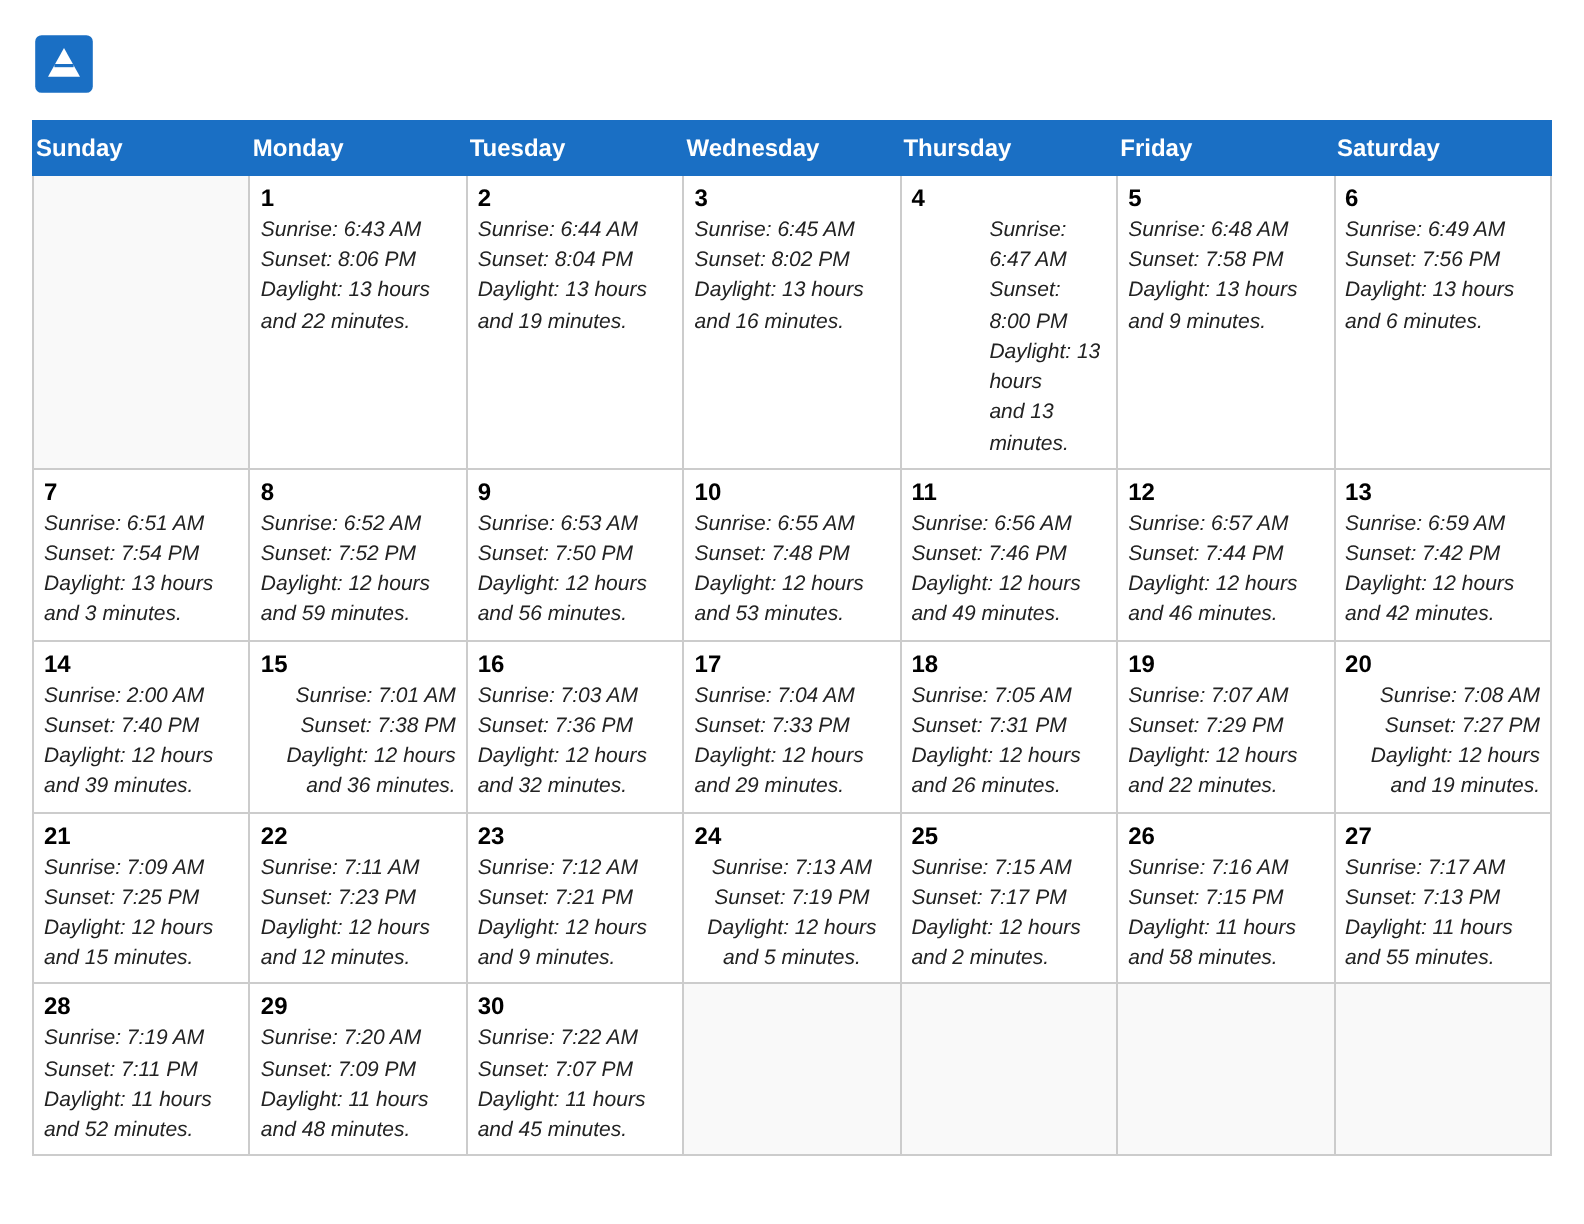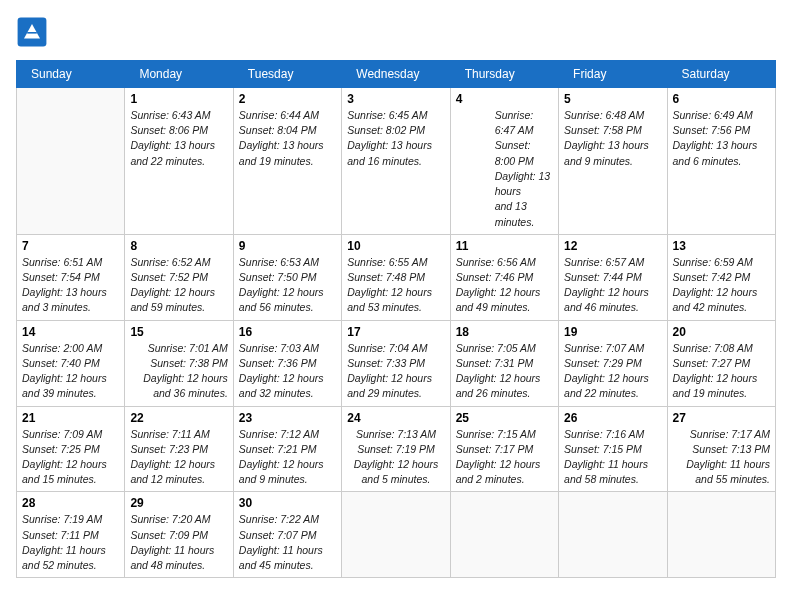--- a/index.html
+++ b/index.html
@@ -48,23 +48,23 @@
     }
     table {
       width: 100%;
       border-collapse: collapse;
       font-size: 11px;
     }
     thead tr th {
       background-color: #1a6fc4;
       color: #fff;
       text-align: left;
-      padding: 6px 14px;
+      padding: 6px 1px;
       font-size: 12px;
-      font-weight: normal;
+      font-weight: bold;
       border: 1px solid #1a6fc4;
     }
     tbody tr td {
       border: 1px solid #ccc;
       vertical-align: top;
       padding: 4px 5px;
       width: calc(100% / 7);
       height: 78px;
     }
     .day-num {
@@ -254,21 +254,21 @@
         </td>
         <td>
           <span class="day-num">19</span>
           <div class="day-info" style="white-space: pre-line;">Sunrise: 7:07 AM
 Sunset: 7:29 PM
 Daylight: 12 hours
 and 22 minutes.</div>
         </td>
         <td>
           <span class="day-num">20</span>
-          <div class="day-info" style="white-space: pre-line;">Sunrise: 7:08 AM
+          <div class="day-info" style="white-space: pre-line; text-align: right;">Sunrise: 7:08 AM
 Sunset: 7:27 PM
 Daylight: 12 hours
 and 19 minutes.</div>
         </td>
       </tr>
       <tr>
         <td>
           <span class="day-num">21</span>
           <div class="day-info" style="white-space: pre-line;">Sunrise: 7:09 AM
 Sunset: 7:25 PM
@@ -305,21 +305,21 @@
         </td>
         <td>
           <span class="day-num">26</span>
           <div class="day-info" style="white-space: pre-line;">Sunrise: 7:16 AM
 Sunset: 7:15 PM
 Daylight: 11 hours
 and 58 minutes.</div>
         </td>
         <td>
           <span class="day-num">27</span>
-          <div class="day-info" style="white-space: pre-line; text-align: right;">Sunrise: 7:17 AM
+          <div class="day-info" style="white-space: pre-line;">Sunrise: 7:17 AM
 Sunset: 7:13 PM
 Daylight: 11 hours
 and 55 minutes.</div>
         </td>
       </tr>
       <tr>
         <td>
           <span class="day-num">28</span>
           <div class="day-info" style="white-space: pre-line;">Sunrise: 7:19 AM
 Sunset: 7:11 PM

